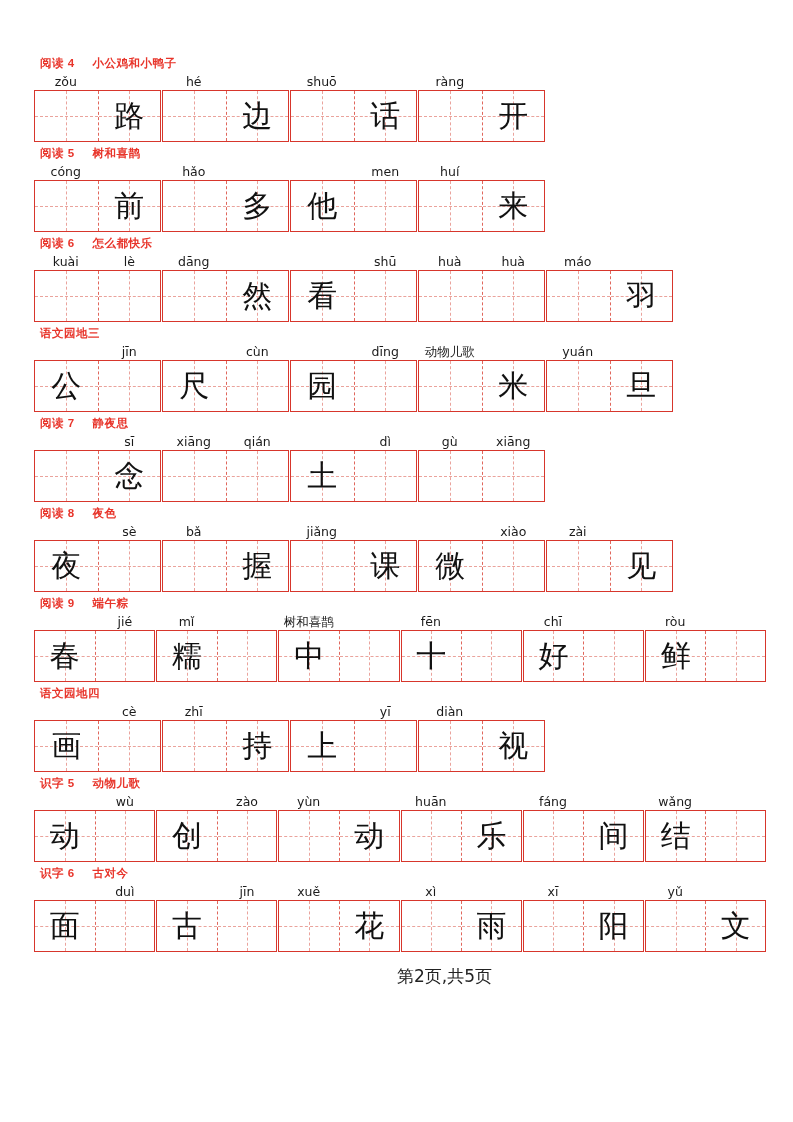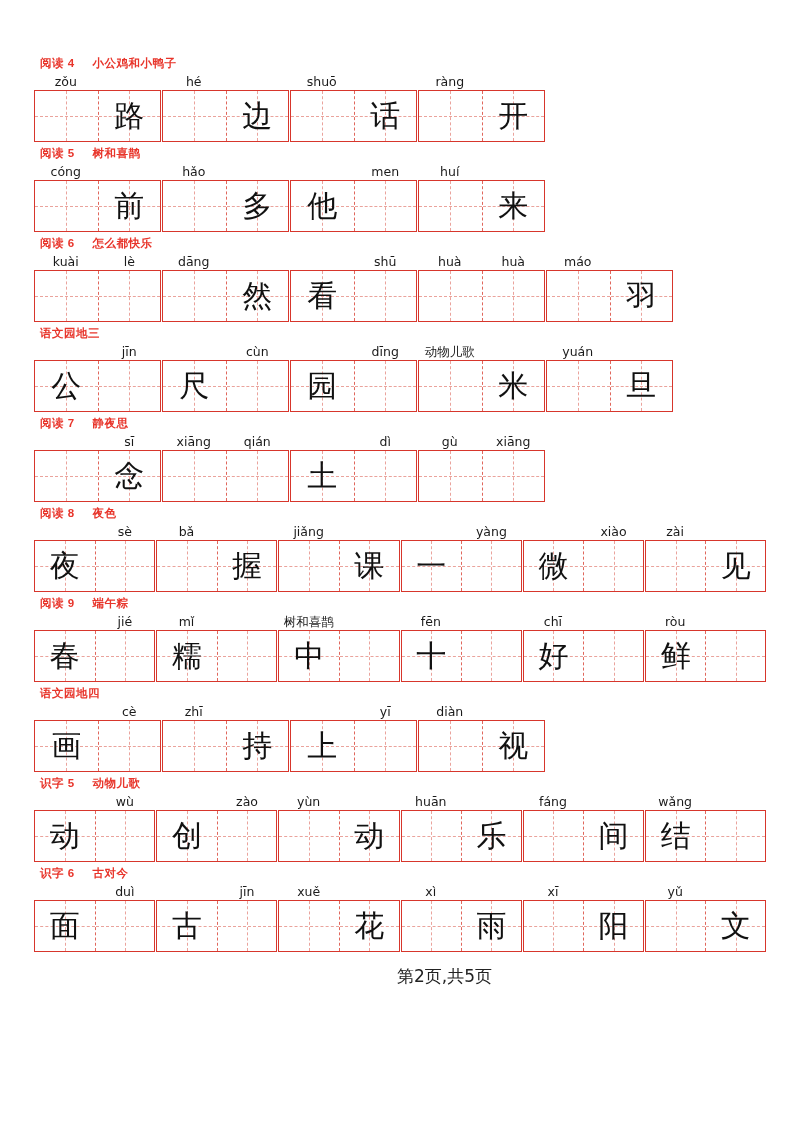--- a/index.html
+++ b/index.html
@@ -494,34 +494,20 @@
                 <span class="hanzi"></span>
               </div>
               <div class="box">
                 <span class="hanzi">课</span>
               </div>
             </div>
           </div>
           <div class="cellgroup">
             <div class="pinyin-line">
               <div class="pinyin"></div>
-              <div class="pinyin">yàng</div>
-            </div>
-            <div class="boxes">
-              <div class="box">
-                <span class="hanzi">一</span>
-              </div>
-              <div class="box">
-                <span class="hanzi"></span>
-              </div>
-            </div>
-          </div>
-          <div class="cellgroup">
-            <div class="pinyin-line">
-              <div class="pinyin"></div>
               <div class="pinyin">xiào</div>
             </div>
             <div class="boxes">
               <div class="box">
                 <span class="hanzi">微</span>
               </div>
               <div class="box">
                 <span class="hanzi"></span>
               </div>
             </div>

